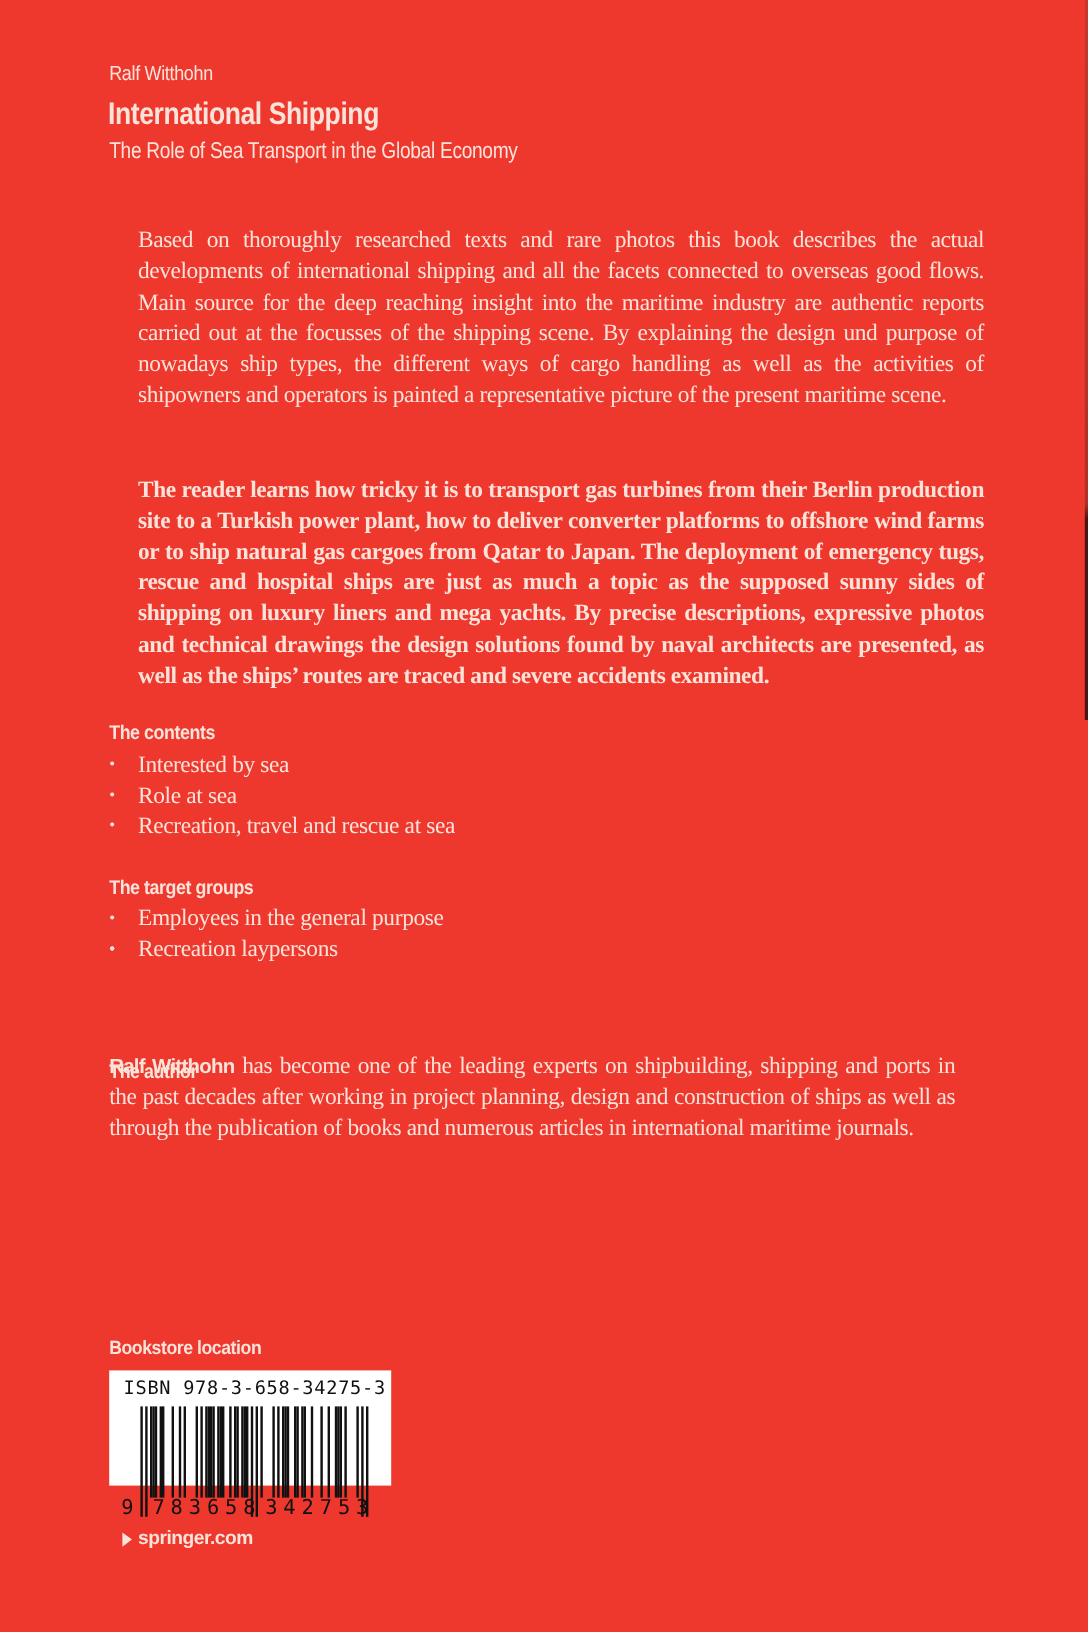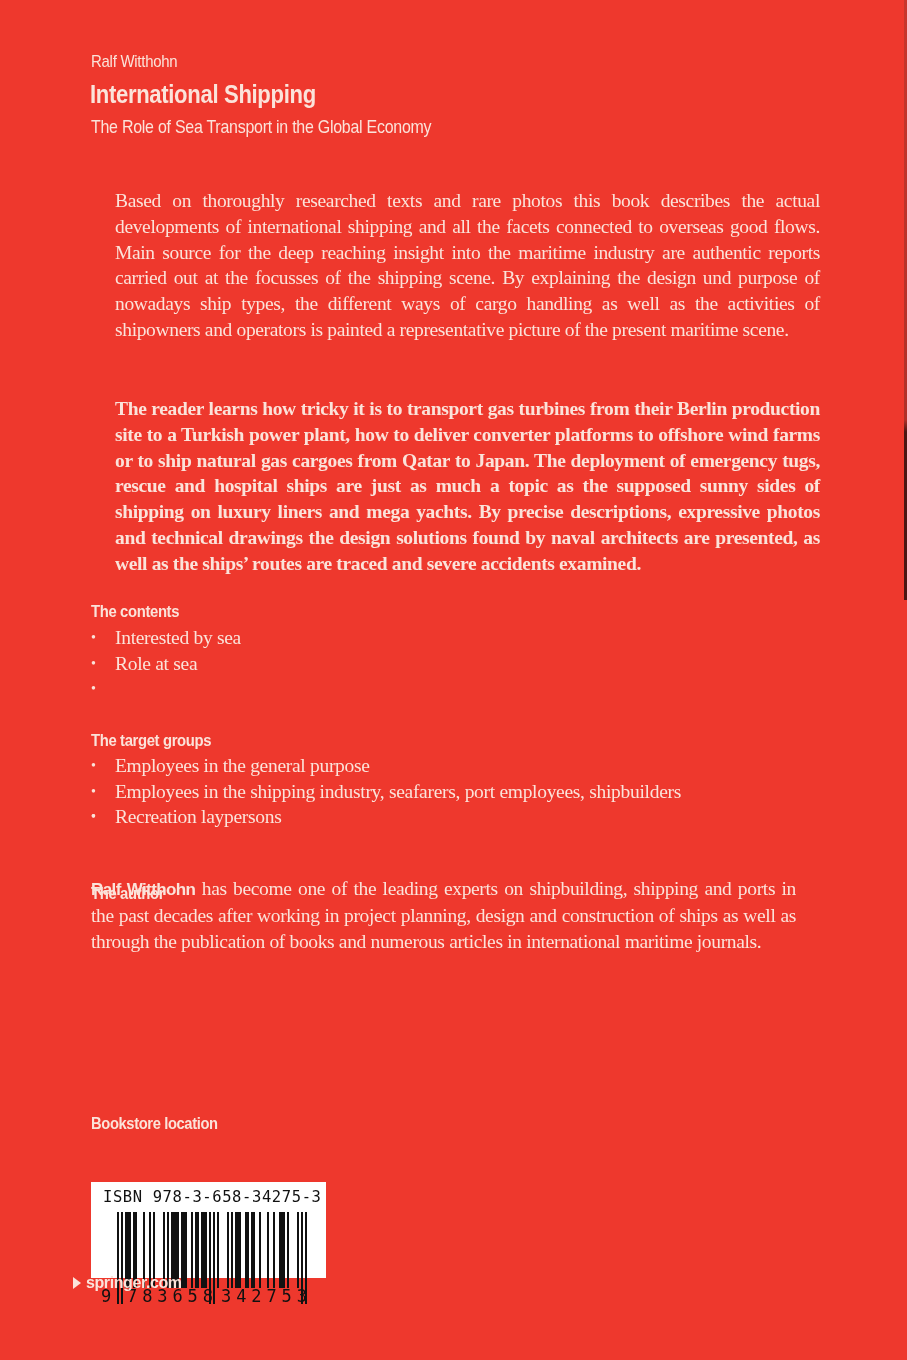--- a/index.html
+++ b/index.html
@@ -131,21 +131,20 @@
       transform: scaleX(0.92);
       transform-origin: left;
     }
     .barcode-box {
       position: absolute;
       left: 91px;
       top: 1142px;
       width: 235px;
       height: 96px;
       background: #ffffff;
-      margin-top: 40px;
     }
     .isbn-text {
       position: absolute;
       left: 12px;
       top: 6px;
       font-family: "DejaVu Sans Mono", "Liberation Mono", monospace;
       font-size: 15.5px;
       color: #111;
       letter-spacing: 0.6px;
       white-space: nowrap;
@@ -155,21 +154,21 @@
       left: 0;
       top: 0;
     }
     .ean-digits {
       font-family: "DejaVu Sans Mono", "Liberation Mono", monospace;
       font-size: 17px;
       fill: #111;
     }
     .springer {
       position: absolute;
-      left: 73px;
+      left: 102px;
       top: 1274px;
       font-size: 16px;
       font-weight: bold;
       letter-spacing: -0.4px;
       display: flex;
       align-items: center;
     }
     .springer .arrow {
       display: inline-block;
       width: 0;
@@ -189,27 +188,27 @@
 <div class="title sans">International Shipping</div>
 <div class="subtitle sans">The Role of Sea Transport in the Global Economy</div>
 
 <div class="body-text p1 serif">Based on thoroughly researched texts and rare photos this book describes the actual developments of international shipping and all the facets connected to over­seas good flows. Main source for the deep reaching insight into the maritime industry are authentic reports carried out at the focusses of the shipping scene. By explaining the design und purpose of nowadays ship types, the different ways of cargo handling as well as the activities of shipowners and operators is painted a representative picture of the present maritime scene.</div>
 <div class="body-text p2 serif">The reader learns how tricky it is to transport gas turbines from their Berlin pro­duction site to a Turkish power plant, how to deliver converter platforms to offshore wind farms or to ship natural gas cargoes from Qatar to Japan. The deployment of emergency tugs, rescue and hospital ships are just as much a topic as the supposed sunny sides of shipping on luxury liners and mega yachts. By precise descriptions, ex­pressive photos and technical drawings the design solutions found by naval architects are presented, as well as the ships’ routes are traced and severe accidents examined.</div>
 
 <div class="section-head sh-contents sans">The contents</div>
 <ul class="bullets bl-contents serif">
   <li><span class="dot">•</span><span>Interested by sea</span></li>
   <li><span class="dot">•</span><span>Role at sea</span></li>
-  <li><span class="dot">•</span></li>
+  <li><span class="dot">•</span><span>Recreation, travel and rescue at sea</span></li>
 </ul>
 
 <div class="section-head sh-groups sans">The target groups</div>
 <ul class="bullets bl-groups serif">
   <li><span class="dot">•</span><span>Employees in the general purpose</span></li>
-  <li><span class="dot">•</span><span>Employees in the shipping industry, seafarers, port employees, shipbuilders</span></li>
+  <li><span class="dot">•</span></li>
   <li><span class="dot">•</span></li>
   <li><span class="dot">•</span><span>Recreation laypersons</span></li>
 </ul>
 
 <div class="section-head sh-author sans">The author</div>
 <div class="author-text serif"><span class="author-name-inline">Ralf Witthohn</span><span> has become one of the leading experts on shipbuilding, shipping and ports in the past decades after working in project planning, design and construction of ships as well as through the publication of books and numerous articles in international maritime journals.</span></div>
 
 <div class="bookstore sans">Bookstore location</div>
 
 <div class="barcode-box">

